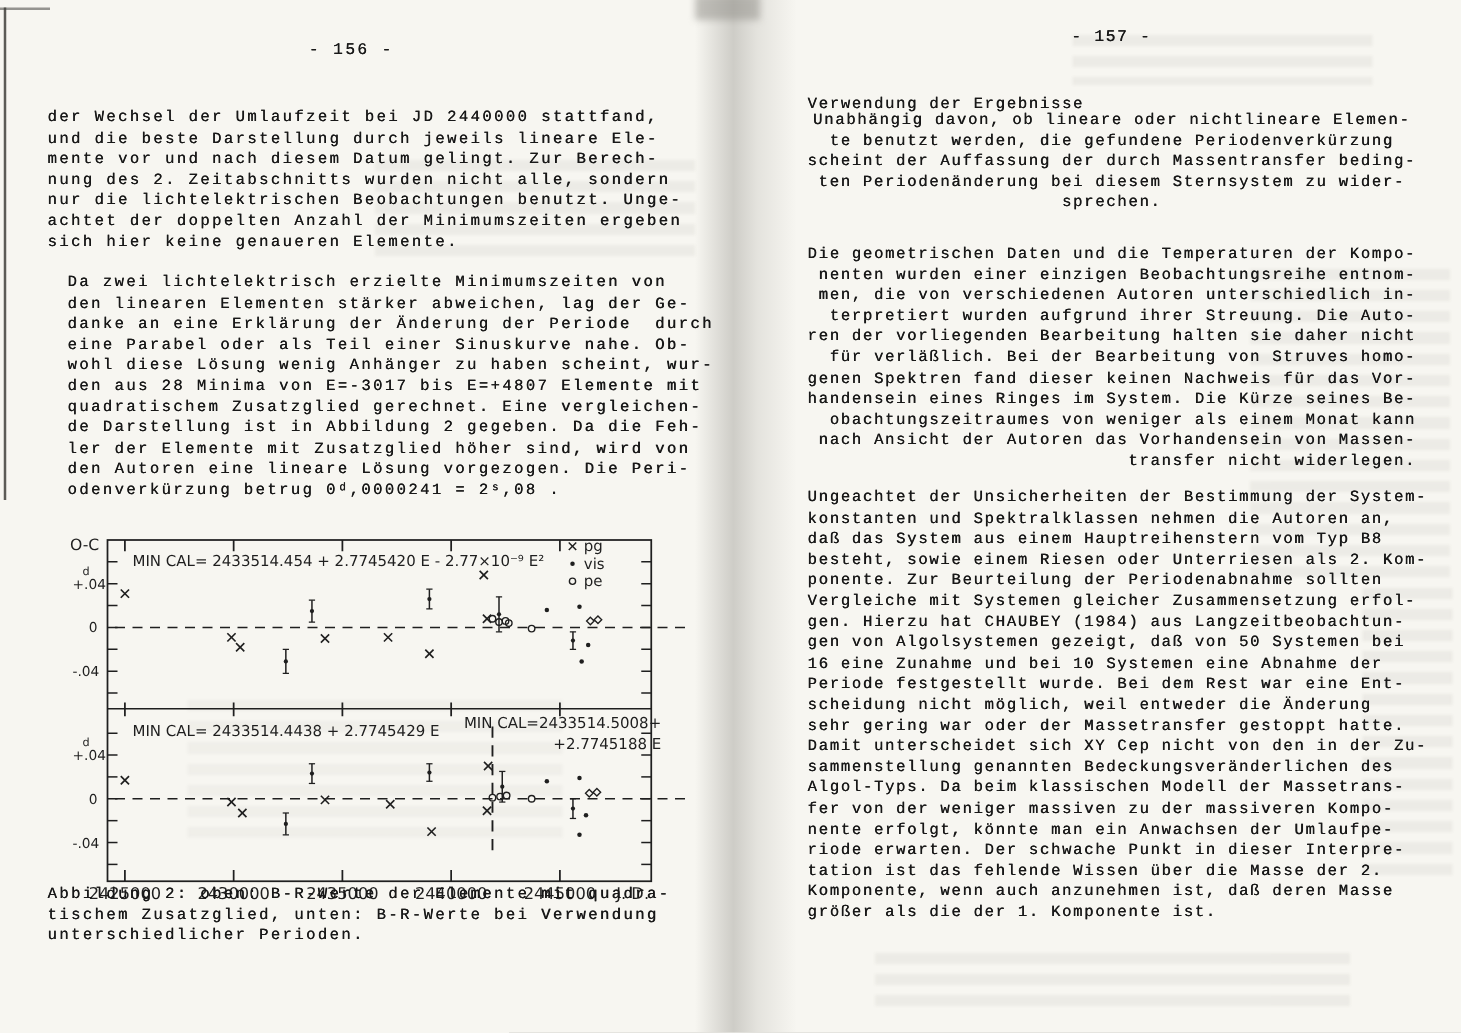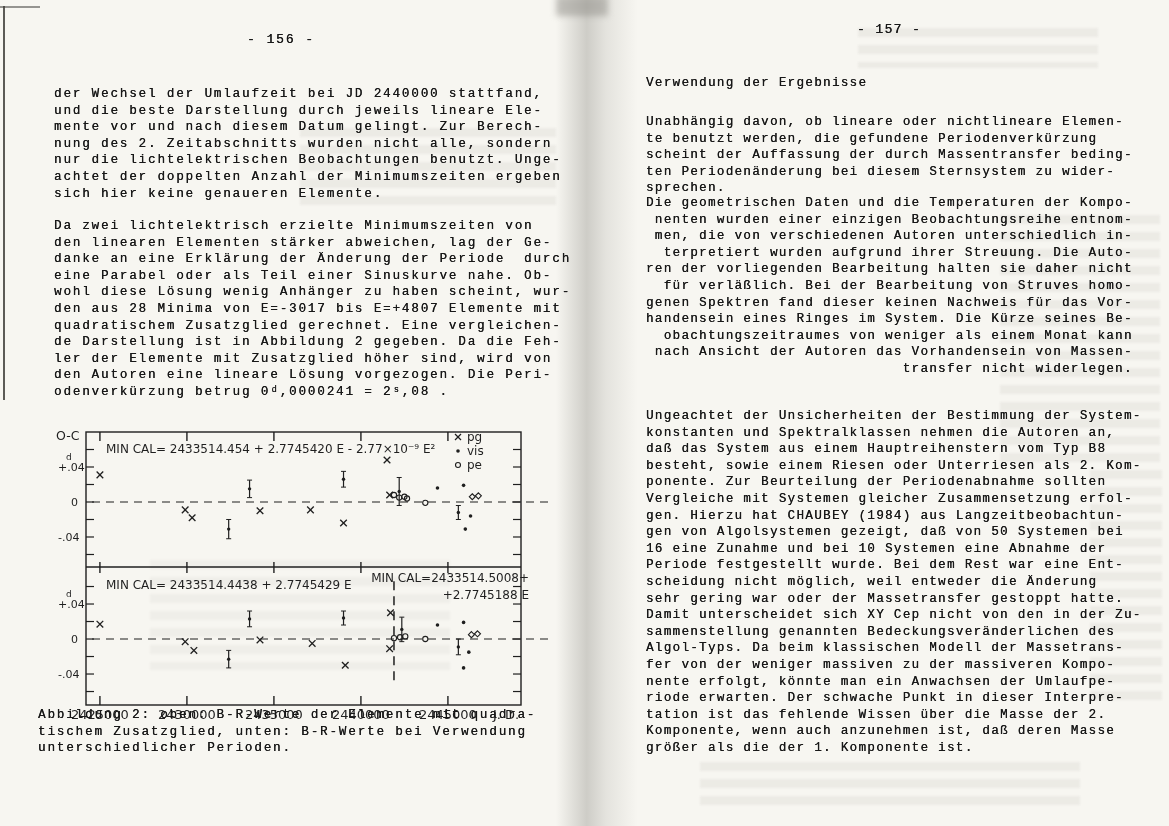--- a/index.html
+++ b/index.html
@@ -46,21 +46,21 @@
 
   <div class="ghost" style="left:300px;top:128px;width:256px;height:78px;"></div>
   <div class="ghost" style="left:150px;top:560px;width:300px;height:110px;opacity:.5;"></div>
   <div class="ghost" style="left:858px;top:28px;width:240px;height:40px;"></div>
   <div class="ghost" style="left:1000px;top:215px;width:160px;height:250px;"></div>
   <div class="ghost" style="left:1090px;top:470px;width:72px;height:230px;"></div>
   <div class="ghost" style="left:700px;top:762px;width:380px;height:48px;"></div>
 
   <section class="pg-left">
     <div class="mono pagenum" style="left:247px;top:32px;">- 156 -</div>
-    <div class="mono" style="left:54px;top:86px;">der Wechsel der Umlaufzeit bei JD 2440000 stattfand,
+    <div class="mono" style="left:38px;top:86px;">der Wechsel der Umlaufzeit bei JD 2440000 stattfand,
 und die beste Darstellung durch jeweils lineare Ele-
 mente vor und nach diesem Datum gelingt. Zur Berech-
 nung des 2. Zeitabschnitts wurden nicht alle, sondern
 nur die lichtelektrischen Beobachtungen benutzt. Unge-
 achtet der doppelten Anzahl der Minimumszeiten ergeben
 sich hier keine genaueren Elemente.</div>
     <div class="mono" style="left:54px;top:218px;">Da zwei lichtelektrisch erzielte Minimumszeiten von
 den linearen Elementen stärker abweichen, lag der Ge-
 danke an eine Erklärung der Änderung der Periode  durch
 eine Parabel oder als Teil einer Sinuskurve nahe. Ob-
@@ -245,37 +245,37 @@
     </figure>
 
     <div class="mono" style="left:38px;top:707px;">Abbildung 2: oben: B-R-Werte der Elemente mit quadra-
 tischem Zusatzglied, unten: B-R-Werte bei Verwendung
 unterschiedlicher Perioden.</div>
   </section>
 
   <section class="pg-right">
     <div class="mono pagenum" style="left:857px;top:22px;">- 157 -</div>
     <div class="mono" style="left:646px;top:75px;">Verwendung der Ergebnisse</div>
-    <div class="mono" style="left:646px;top:114px;">Unabhängig davon, ob lineare oder nichtlineare Elemen-
+    <div class="mono" style="left:646px;top:88px;text-align:center;">Unabhängig davon, ob lineare oder nichtlineare Elemen-
 te benutzt werden, die gefundene Periodenverkürzung
 scheint der Auffassung der durch Massentransfer beding-
 ten Periodenänderung bei diesem Sternsystem zu wider-
 sprechen.</div>
     <div class="mono" style="left:646px;top:195px;text-align:right;">Die geometrischen Daten und die Temperaturen der Kompo-
 nenten wurden einer einzigen Beobachtungsreihe entnom-
 men, die von verschiedenen Autoren unterschiedlich in-
 terpretiert wurden aufgrund ihrer Streuung. Die Auto-
 ren der vorliegenden Bearbeitung halten sie daher nicht
 für verläßlich. Bei der Bearbeitung von Struves homo-
 genen Spektren fand dieser keinen Nachweis für das Vor-
 handensein eines Ringes im System. Die Kürze seines Be-
 obachtungszeitraumes von weniger als einem Monat kann
 nach Ansicht der Autoren das Vorhandensein von Massen-
 transfer nicht widerlegen.</div>
-    <div class="mono" style="left:646px;top:408px;">Ungeachtet der Unsicherheiten der Bestimmung der System-
+    <div class="mono" style="left:646px;top:390px;">Ungeachtet der Unsicherheiten der Bestimmung der System-
 konstanten und Spektralklassen nehmen die Autoren an,
 daß das System aus einem Hauptreihenstern vom Typ B8
 besteht, sowie einem Riesen oder Unterriesen als 2. Kom-
 ponente. Zur Beurteilung der Periodenabnahme sollten
 Vergleiche mit Systemen gleicher Zusammensetzung erfol-
 gen. Hierzu hat CHAUBEY (1984) aus Langzeitbeobachtun-
 gen von Algolsystemen gezeigt, daß von 50 Systemen bei
 16 eine Zunahme und bei 10 Systemen eine Abnahme der
 Periode festgestellt wurde. Bei dem Rest war eine Ent-
 scheidung nicht möglich, weil entweder die Änderung

